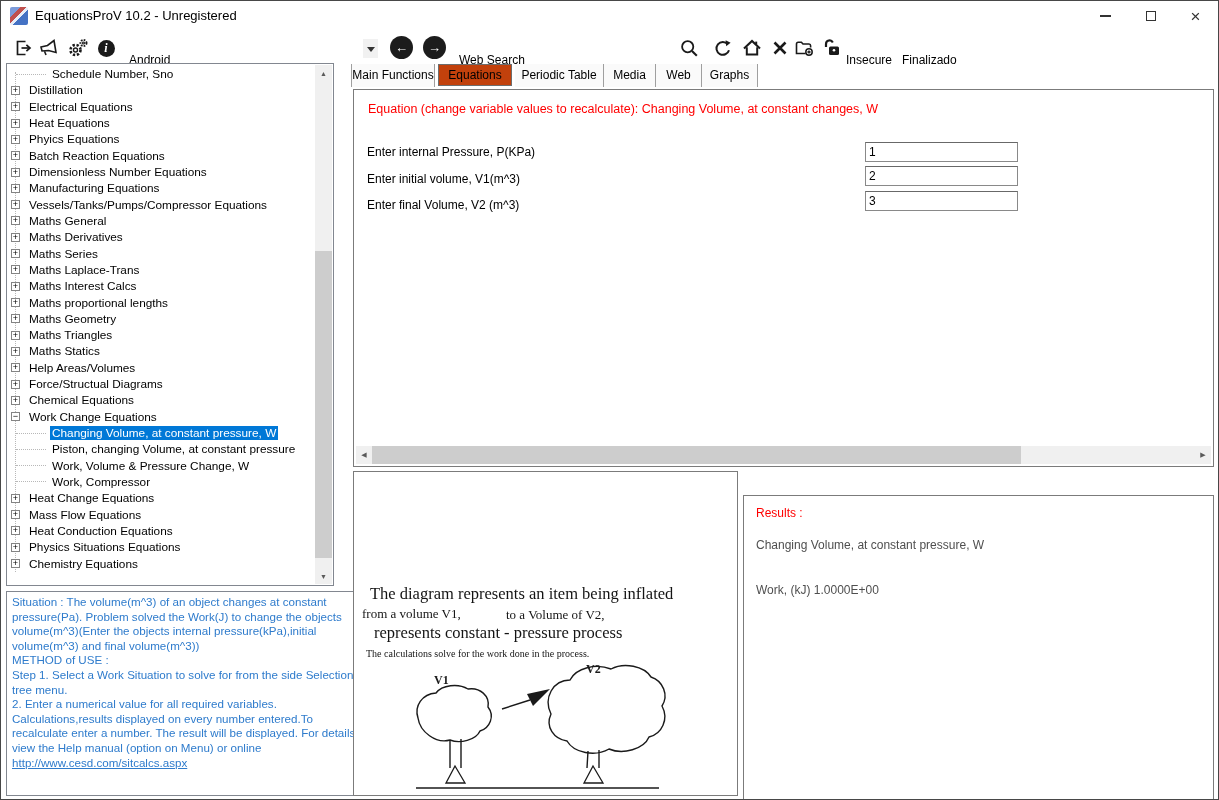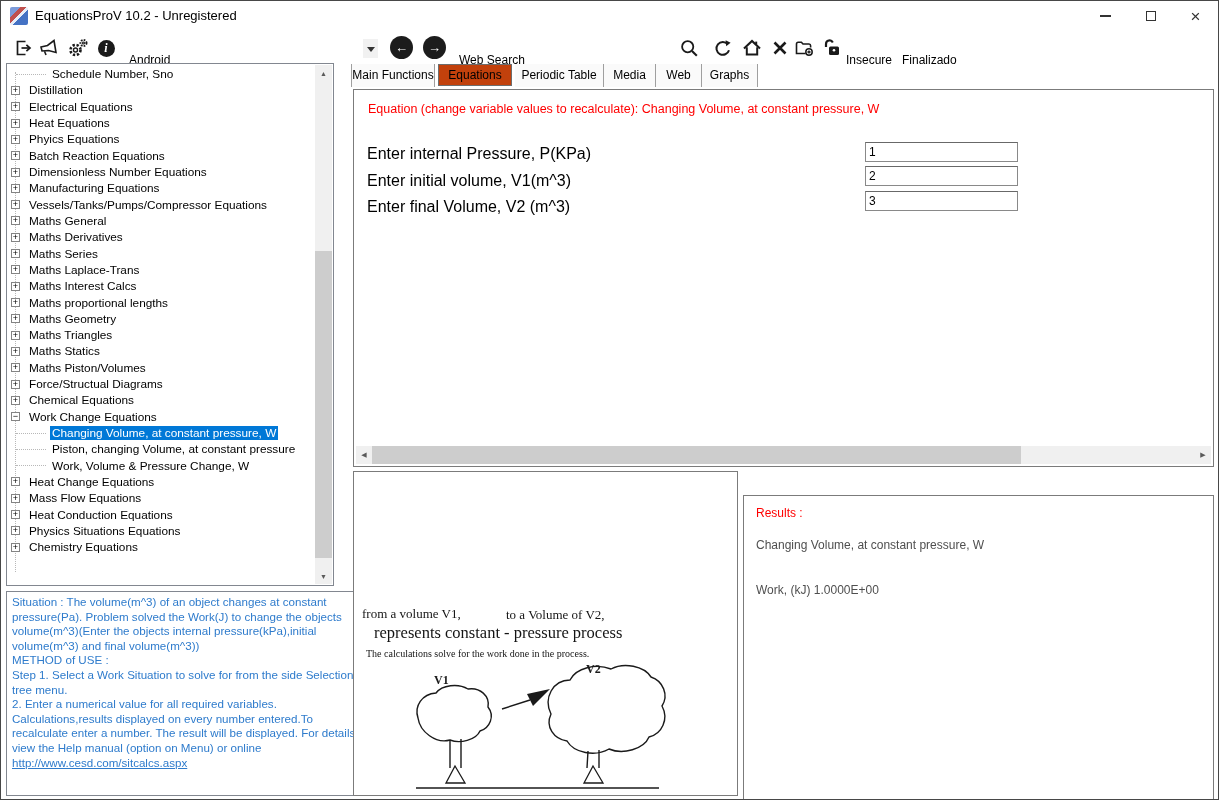--- a/index.html
+++ b/index.html
@@ -62,21 +62,21 @@
   .arr.left { left:0; } .arr.right { right:0; }
   .hthumb { position:absolute; top:0; height:18px; background:#cdcdcd; }
   
   .desc-panel { left:5px; top:590px; width:364px; height:205px; padding:3px 5px; font-size:11.6px;
     line-height:1.26; overflow:hidden; }
   .desc-panel div { color:inherit; }
   .desc-link { text-decoration:underline; cursor:pointer; }
   
   .eq-panel { left:352px; top:88px; width:861px; height:378px; border-color:#7b7b7b; }
   .eq-heading { position:absolute; left:14px; top:12px; font-size:12.5px; color:#ff0000; }
-  .eq-label { position:absolute; left:13px; font-size:16px; color:#000; }
+  .eq-label { position:absolute; left:13px; font-size:12px; color:#000; }
   .eq-input { position:absolute; left:511px; width:153px; height:20px; border:1px solid #898989; border-top-color:#686868;
     font-family:"Liberation Sans", sans-serif; font-size:12px; padding:1px 3px; color:#000; background:#fff; }
   
   .diagram-panel { left:352px; top:470px; width:385px; height:325px; border-color:#7b7b7b; font-family:"Liberation Serif", serif; }
   .dg-line { position:absolute; color:#141414; white-space:nowrap; }
   .dg1 { left:16px; top:112px; font-size:16.5px; }
   .dg2a { left:8px; top:134px; font-size:13px; }
   .dg2b { left:152px; top:135px; font-size:13px; }
   .dg3 { left:20px; top:151px; font-size:16.5px; }
   .dg4 { left:12px; top:176px; font-size:10px; }
@@ -267,21 +267,21 @@
         <div class="tree-row">
           <span class="glyph">+</span>
           <span class="tlabel">Maths Triangles</span>
         </div>
         <div class="tree-row">
           <span class="glyph">+</span>
           <span class="tlabel">Maths Statics</span>
         </div>
         <div class="tree-row">
           <span class="glyph">+</span>
-          <span class="tlabel">Maths Piston/Volumes</span>
+          <span class="tlabel">Help Areas/Volumes</span>
         </div>
         <div class="tree-row">
           <span class="glyph">+</span>
           <span class="tlabel">Force/Structual Diagrams</span>
         </div>
         <div class="tree-row">
           <span class="glyph">+</span>
           <span class="tlabel">Chemical Equations</span>
         </div>
         <div class="tree-row">
@@ -292,20 +292,24 @@
           <span class="connector"></span>
           <span class="tlabel selected">Changing Volume, at constant pressure, W</span>
         </div>
         <div class="tree-row">
           <span class="connector"></span>
           <span class="tlabel">Piston, changing Volume, at constant pressure</span>
         </div>
         <div class="tree-row">
           <span class="connector"></span>
           <span class="tlabel">Work, Volume &amp; Pressure Change, W</span>
+        </div>
+        <div class="tree-row">
+          <span class="connector"></span>
+          <span class="tlabel">Work, Compressor</span>
         </div>
         <div class="tree-row">
           <span class="glyph">+</span>
           <span class="tlabel">Heat Change Equations</span>
         </div>
         <div class="tree-row">
           <span class="glyph">+</span>
           <span class="tlabel">Mass Flow Equations</span>
         </div>
         <div class="tree-row">
@@ -330,39 +334,40 @@
 
   <div class="panel desc-panel" id="descPanel" style="color: rgb(46, 123, 204);">
     <div>Situation : The volume(m^3) of an object changes at constant pressure(Pa). Problem solved the Work(J) to change the objects volume(m^3)(Enter the objects internal pressure(kPa),initial volume(m^3) and final volume(m^3))</div>
     <div>METHOD of USE :</div>
     <div>Step 1. Select a Work Situation to solve for from the side Selection tree menu.</div>
     <div>2. Enter a numerical value for all required variables.</div>
     <div><span>Calculations,results displayed on every number entered.To recalculate enter a number. The result will be displayed. For details view the Help manual (option on Menu) or online </span><span class="desc-link">http://www.cesd.com/sitcalcs.aspx</span></div>
   </div>
 
   <div class="panel eq-panel">
-    <div class="eq-heading">Equation (change variable values to recalculate): Changing Volume, at constant pressure, W</div>
+    <div class="eq-heading">Equation (change variable values to recalculate): Changing Volume, at constant changes, W</div>
 
     <div class="eq-label" style="top:55px">Enter internal Pressure, P(KPa)</div>
     <input class="eq-input" style="top: 52px;" value="1">
 
     <div class="eq-label" style="top:82px">Enter initial volume, V1(m^3)</div>
     <input class="eq-input" style="top: 76px;" value="2">
 
     <div class="eq-label" style="top:108px">Enter final Volume, V2 (m^3)</div>
     <input class="eq-input" style="top: 101px;" value="3">
 
     <div class="hscroll">
       <div class="arr left">◀</div>
       <div class="hthumb" style="left:16px; width:649px;"></div>
       <div class="arr right">▶</div>
     </div>
   </div>
 
   <div class="panel diagram-panel">
+    <div class="dg-line dg1">The diagram represents an item being inflated</div>
     <div class="dg-line dg2a">from a volume V1,</div>
     <div class="dg-line dg2b">to a Volume of V2,</div>
     <div class="dg-line dg3">represents constant - pressure process</div>
     <div class="dg-line dg4">The calculations solve for the work done in the process.</div>
     <svg class="balloon-svg" viewBox="0 0 385 325">
       <text class="blbl" x="80" y="212">V1</text>
       <text class="blbl" x="232" y="201">V2</text>
       <path class="ink" d="M64 246 C60 234 68 222 82 221 C88 213 104 211 114 217 C126 215 136 224 134 235 C141 244 136 256 126 259 C122 268 106 272 96 268 C82 272 66 260 64 246 Z"></path>
       <path class="ink" d="M96 268 L96 296 M107 267 L107 296"></path>
       <polygon class="tri" points="101,294 92,311 111,311"></polygon>

